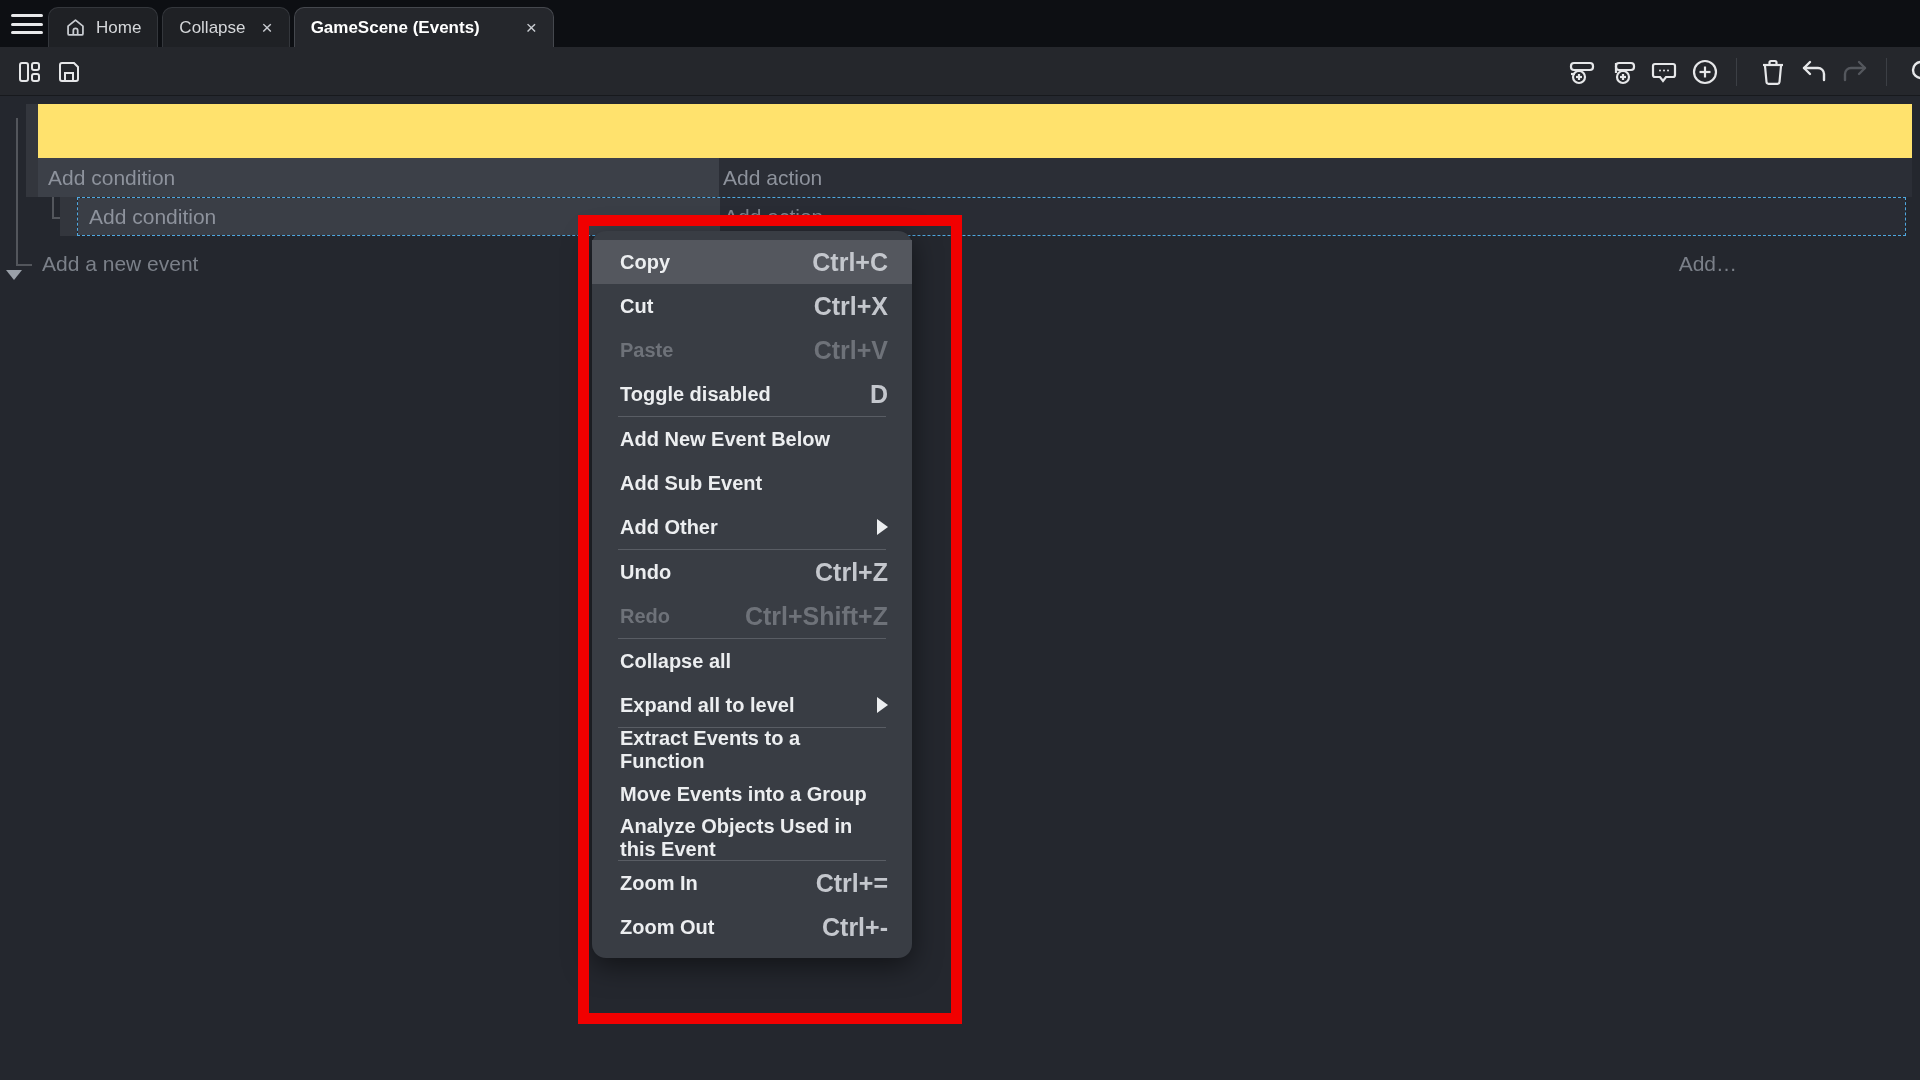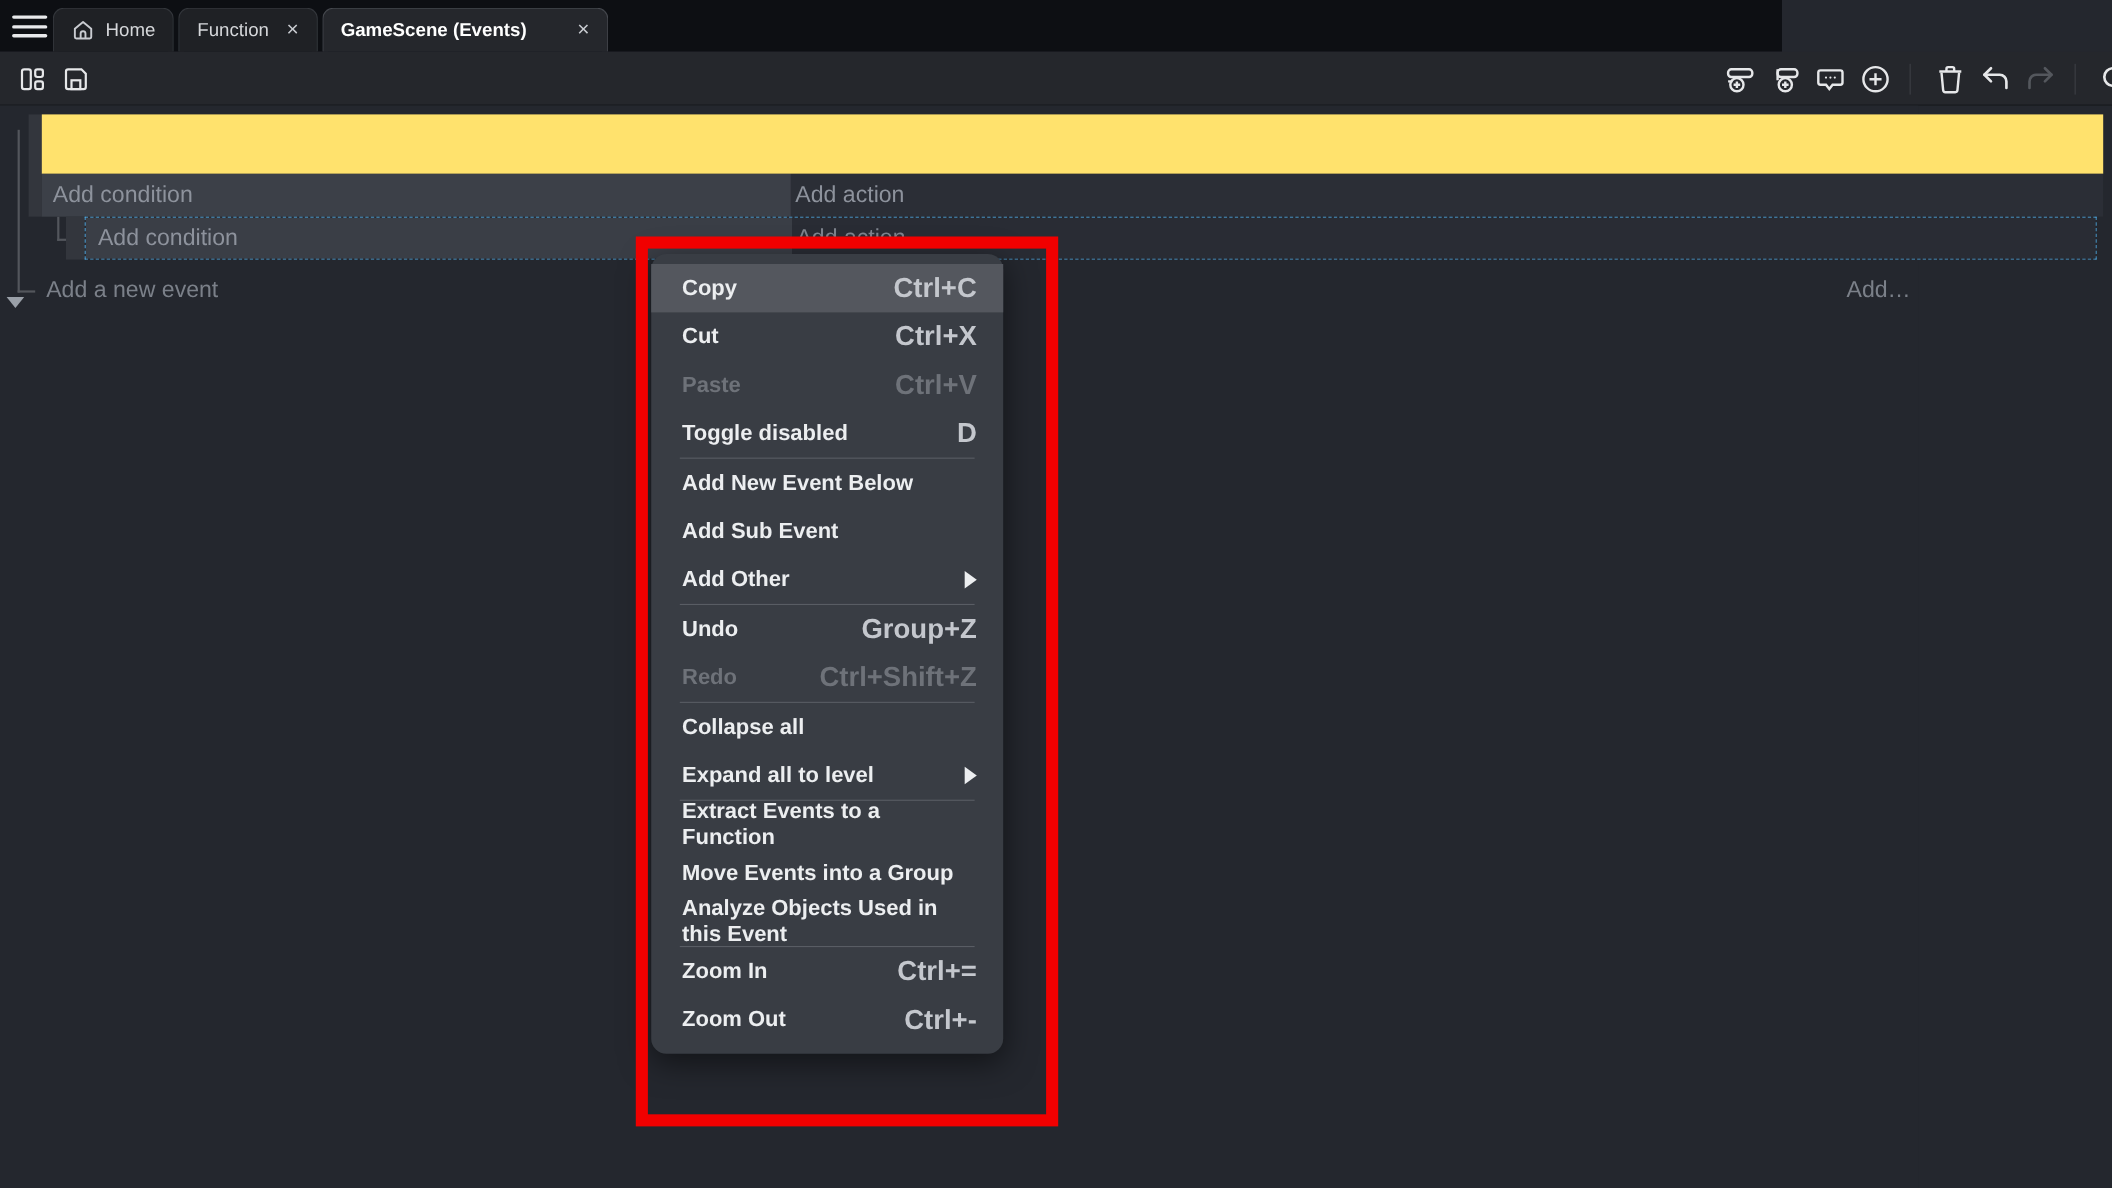--- a/index.html
+++ b/index.html
@@ -3,21 +3,21 @@
 <meta charset="utf-8">
 <style>
   html,body{margin:0;padding:0;}
   body{
     width:1920px;height:1080px;position:relative;overflow:hidden;
     background:var(--sheet-bg,#24272e);
     font-family:"Liberation Sans", sans-serif;
     -webkit-font-smoothing:antialiased;
   }
   
-  .tabbar{position:absolute;left:0;top:0;width:1620px;height:47px;background:var(--bar-bg,#0d0f13);}
+  .tabbar{position:absolute;left:0;top:0;width:1920px;height:47px;background:var(--bar-bg,#0d0f13);}
   .hamburger{position:absolute;left:10px;top:12px;width:34px;height:24px;display:flex;flex-direction:column;justify-content:space-between;padding:2px 1px;box-sizing:border-box;cursor:pointer;}
   .hamburger span{display:block;height:3px;border-radius:2px;background:#e8e9eb;}
   .tabs{position:absolute;left:48px;top:7px;height:40px;display:flex;}
   .tab{
     height:40px;display:flex;align-items:center;gap:10px;padding:0 16px;
     background:#1f2125;border:1px solid #34373c;border-bottom:none;
     border-radius:10px 10px 0 0;margin-right:4px;box-sizing:border-box;
     color:#d5d7da;font-size:17px;white-space:nowrap;cursor:pointer;
   }
   .tab.active{background:var(--panel-bg,#25272c);border-color:#45484e;color:#fff;font-weight:bold;gap:40px;}
@@ -89,21 +89,21 @@
       <div class="tab">
         <span class="homeicon">
           <svg width="21" height="21" viewBox="0 0 24 24" fill="none" stroke="#c9ccd1" stroke-width="2" stroke-linejoin="round">
             <path d="M3.5 10.5 L12 3.5 L20.5 10.5 V19 a1.5 1.5 0 0 1-1.5 1.5 h-14 A1.5 1.5 0 0 1 3.5 19 Z"></path>
             <path d="M9.5 20.5 v-5 a2.5 2.5 0 0 1 5 0 v5"></path>
           </svg>
         </span>
         <span>Home</span>
       </div>
       <div class="tab">
-        <span>Function</span>
+        <span>Collapse</span>
         <span class="close">×</span>
       </div>
       <div class="tab active">
         <span>GameScene (Events)</span>
         <span class="close">×</span>
       </div>
     </div>
 </div>
 
 <div class="toolbar">
@@ -265,21 +265,21 @@
     <div class="mitem">
       <span class="ml">Add Sub Event</span>
     </div>
     <div class="mitem">
       <span class="ml">Add Other</span>
       <span class="subarrow"></span>
     </div>
     <div class="msep"></div>
     <div class="mitem">
       <span class="ml">Undo</span>
-      <span class="ms">Group+Z</span>
+      <span class="ms">Ctrl+Z</span>
     </div>
     <div class="mitem disabled">
       <span class="ml">Redo</span>
       <span class="ms">Ctrl+Shift+Z</span>
     </div>
     <div class="msep"></div>
     <div class="mitem">
       <span class="ml">Collapse all</span>
     </div>
     <div class="mitem">

